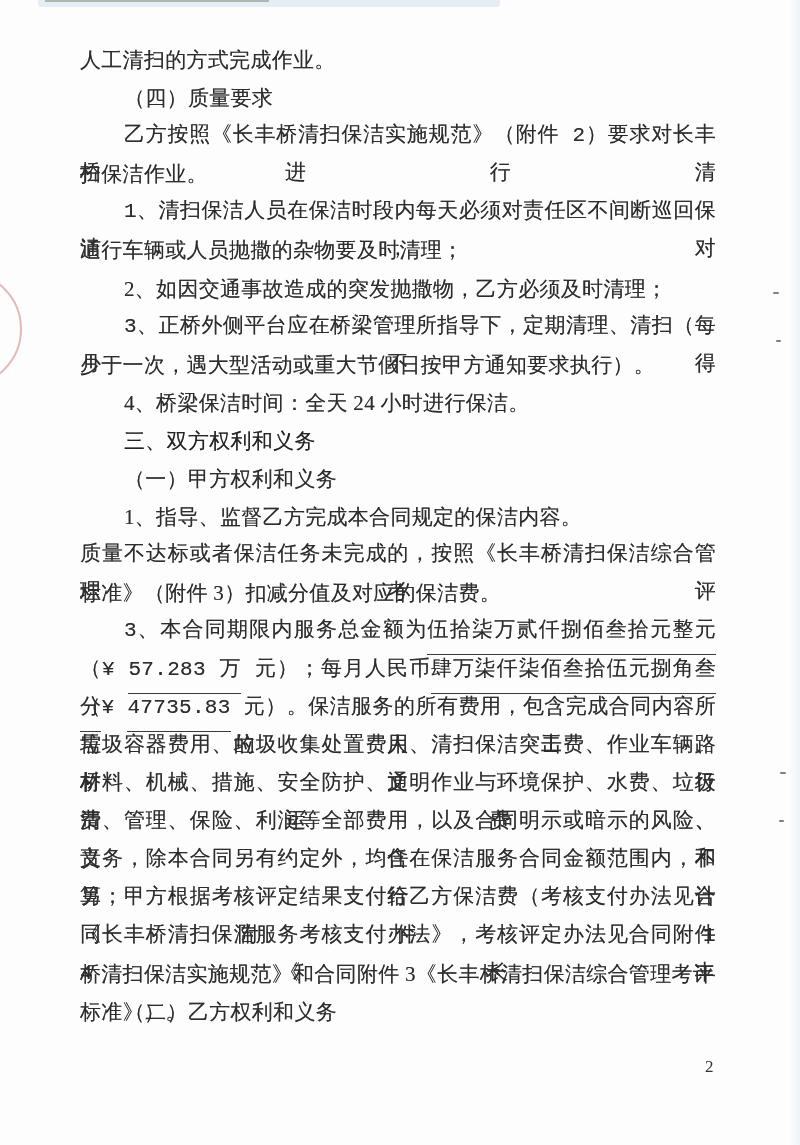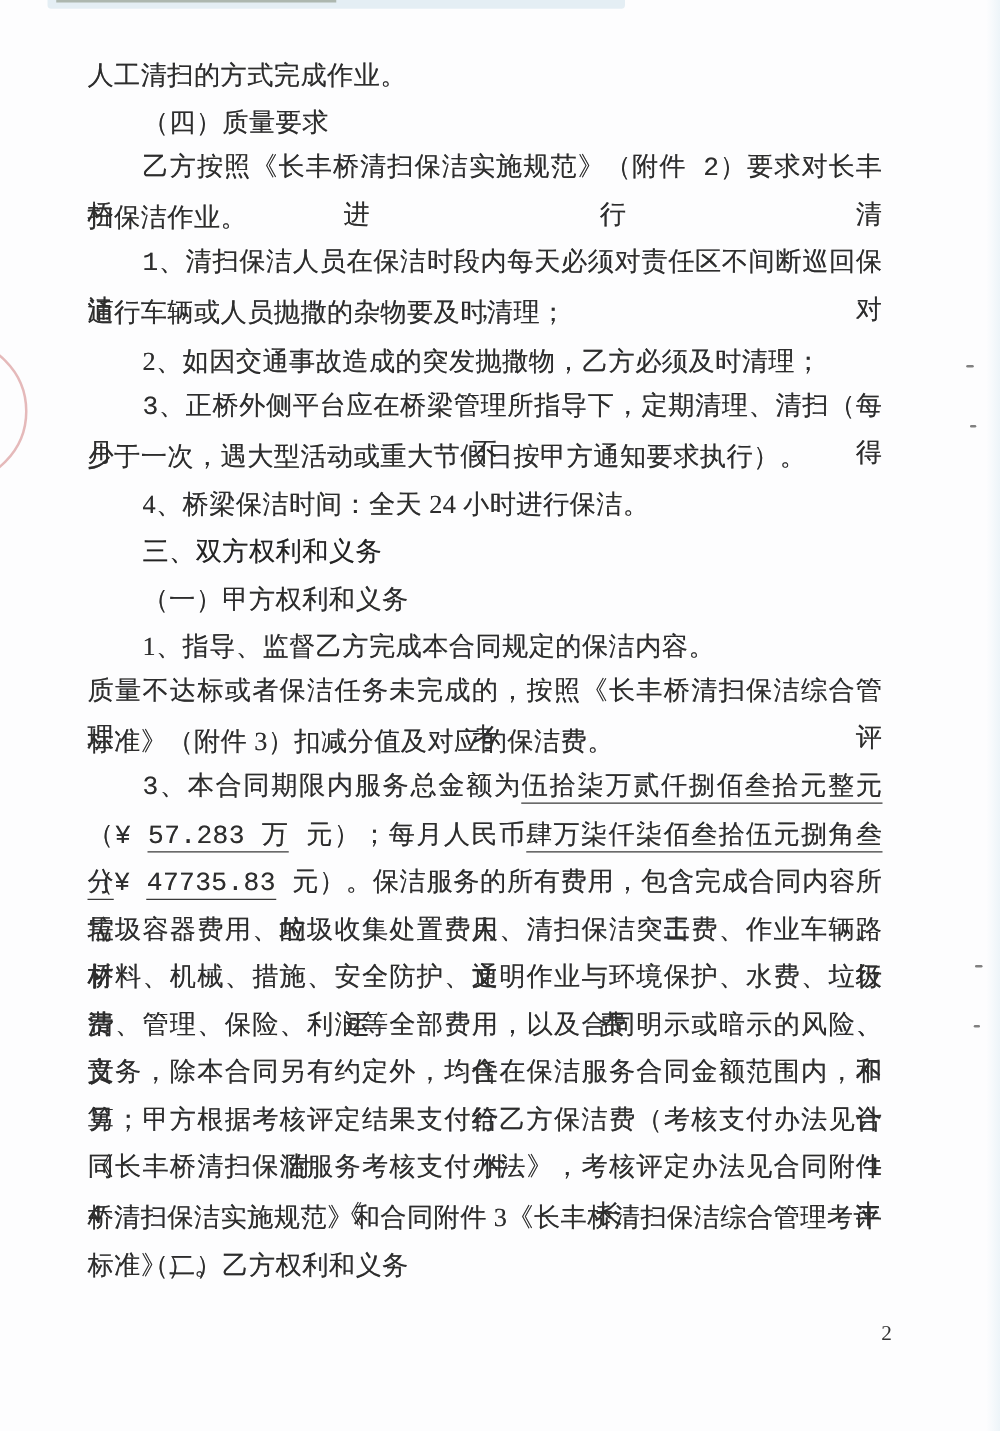--- a/index.html
+++ b/index.html
@@ -32,37 +32,37 @@
     border: 2.5px solid rgba(206,118,118,0.5);
     background: transparent;
   }
   .speck { position: absolute; width: 6px; height: 2px; border-radius: 1px; opacity: .75; }
   .speck1 { left: 773px; top: 292px; }
   .speck2 { left: 776px; top: 340px; width: 5px; }
   .speck3 { left: 780px; top: 772px; }
   .speck4 { left: 779px; top: 820px; width: 5px; }
   
   .doc {
-    position: absolute; left: 70px; top: 41px; width: 636px;
+    position: absolute; left: 80px; top: 41px; width: 636px;
   }
   .line {
     height: 38.1px;
     line-height: 38.1px;
     font-size: 21px;
     letter-spacing: 0.3px;
     white-space: normal;
     overflow: visible;
     text-align: left;
     color: #2d2d2d;
     text-shadow: 0 0 0.5px rgba(45,45,45,0.55);
   }
   .line.indent { text-indent: 44px; }
   .line.stretch { text-align: justify; text-align-last: justify; text-justify: inter-character; font-family: Liberation Mono, monospace; }
   .line.bold { font-weight: normal; color: #232323; }
-  .u { border-bottom: 1.7px solid #3a3a3a; padding-bottom: 0; }
+  .u { border-bottom: 1.7px solid #3a3a3a; padding-bottom: 12px; }
   .page-number {
     position: absolute; left: 705px; top: 1057px;
     font-size: 17px; color: #333;
     font-family: "Liberation Serif", "DejaVu Serif", serif;
   }
 </style>
 </head>
 <body>
 
 <div class="page">

